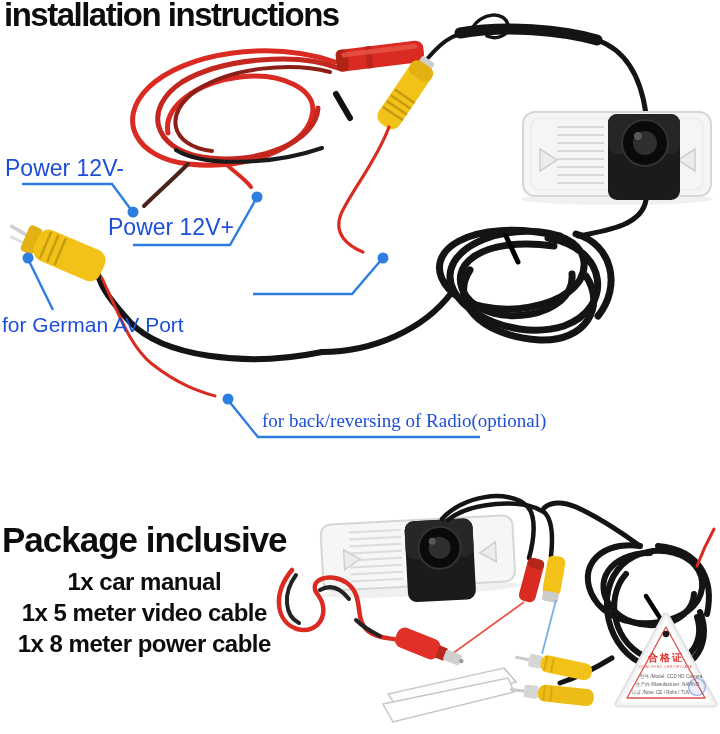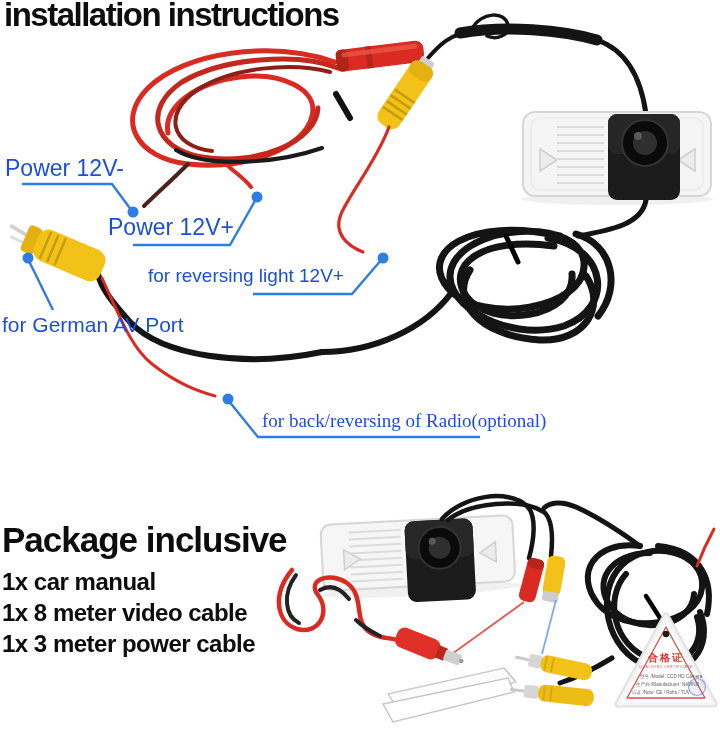--- a/index.html
+++ b/index.html
@@ -9,21 +9,21 @@
   }
   #art{position:absolute;left:0;top:0;}
   svg text{font-family:"Liberation Sans",sans-serif;}
   .page-title{
     position:absolute;left:4px;top:-4px;margin:0;
     font-size:33px;font-weight:700;letter-spacing:-1.5px;color:#0d0d0d;
   }
   .lbl{
     position:absolute;color:#1d4ed8;font-weight:400;white-space:nowrap;
   }
-  .pkg{position:absolute;left:2px;top:520px;color:#0d0d0d;}
+  .pkg{position:absolute;left:2px;top:520px;color:#0d0d0d;text-align:center;}
   .pkg-title{font-size:35px;font-weight:700;letter-spacing:-1px;margin-bottom:6px;}
   .pkg-item{font-size:24px;font-weight:700;line-height:31px;letter-spacing:-0.5px;}
 </style>
 </head>
 <body>
 
 <div id="canvas">
 
   <svg id="art" width="720" height="734" viewBox="0 0 720 734">
 
@@ -226,24 +226,23 @@
       <text x="636" y="686" font-size="4.6" fill="#5a5a5a">生产商 /Manufacturer: NAVINO</text>
       <text x="632" y="694" font-size="4.6" fill="#5a5a5a">认证 /Note: CE / Rohs / TUV</text>
       <circle cx="697" cy="687" r="8.5" fill="rgba(80,120,215,0.12)" stroke="rgba(70,110,210,0.55)" stroke-width="1.2"></circle>
     </g>
   </svg>
 
   <h1 class="page-title">installation instructions</h1>
 
   <div class="lbl" style="left:5px;top:155px;font-size:23px;">Power 12V-</div>
   <div class="lbl" style="left:108px;top:214px;font-size:23px;">Power 12V+</div>
-  <div class="lbl" style="left:148px;top:265px;font-size:19px;">for reversing light 12V+</div>
   <div class="lbl" style="left:2px;top:313px;font-size:21px;">for German AV Port</div>
   <div class="lbl" style="left:262px;top:410px;font-size:19px;font-family:Liberation Serif, serif;">for back/reversing of Radio(optional)</div>
 
   <div class="pkg">
     <div class="pkg-title">Package inclusive</div>
     <div class="pkg-item">1x car manual</div>
-    <div class="pkg-item">1x 8 meter video cable</div>
-    <div class="pkg-item">1x 3 meter power cable</div>
+    <div class="pkg-item">1x 5 meter video cable</div>
+    <div class="pkg-item">1x 8 meter power cable</div>
   </div>
 
 </div>
 
 </body></html>

